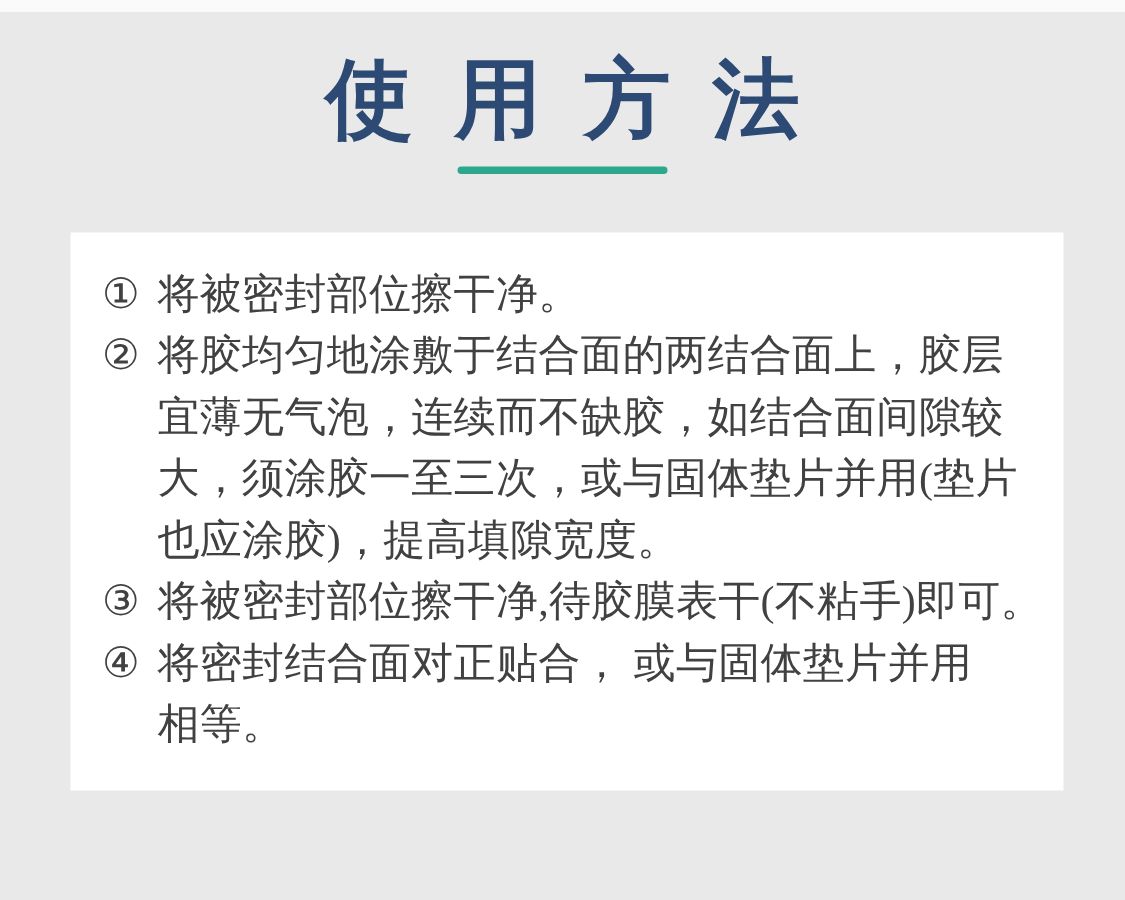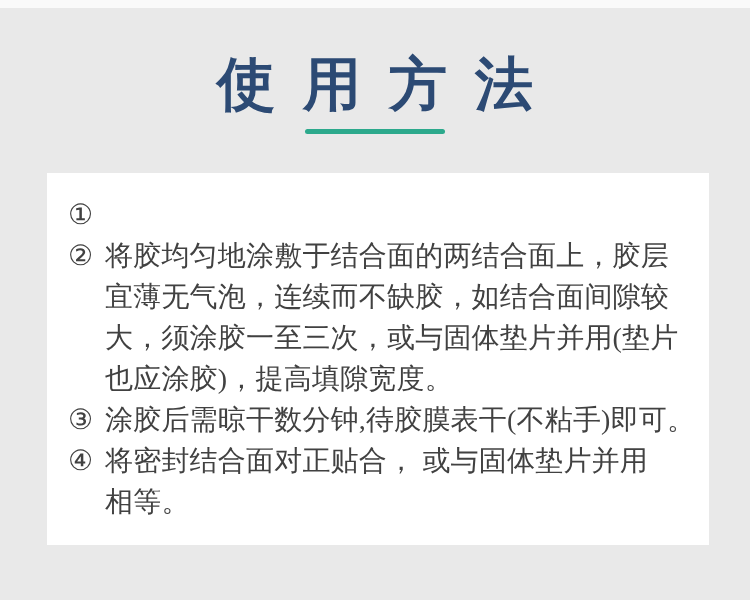--- a/index.html
+++ b/index.html
@@ -13,21 +13,21 @@
     overflow: hidden;
     font-family: "Liberation Serif", "DejaVu Serif", serif;
     position: relative;
   }
   .top-strip {
     width: 750px;
     height: 8px;
     background: #fafafa;
   }
   header {
-    padding-top: 47px;
+    padding-top: 29px;
   }
   h1.page-title {
     margin: 0 -28px 0 0;
     text-align: center;
     font-size: 58px;
     line-height: 1.05;
     font-weight: bold;
     letter-spacing: 28px;
     color: #2c4a74;
   }
@@ -68,33 +68,34 @@
 
 <header>
   <h1 class="page-title">使用方法</h1>
   <div class="title-underline"></div>
 </header>
 
 <section class="card">
 
   <div class="item">
     <span class="marker">①</span>
+    <span class="text">将被密封部位擦干净。</span>
   </div>
 
   <div class="item">
     <span class="marker">②</span>
     <span class="text">将胶均匀地涂敷于结合面的两结合面上，胶层
 宜薄无气泡，连续而不缺胶，如结合面间隙较
 大，须涂胶一至三次，或与固体垫片并用(垫片
 也应涂胶)，提高填隙宽度。</span>
   </div>
 
   <div class="item">
     <span class="marker">③</span>
-    <span class="text">涂胶后需晾干数分钟,待胶膜表干(不粘手)即可。</span>
+    <span class="text">将被密封部位擦干净,待胶膜表干(不粘手)即可。</span>
   </div>
 
   <div class="item">
     <span class="marker">④</span>
     <span class="text">将密封结合面对正贴合， 或与固体垫片并用
 相等。</span>
   </div>
 
 </section>
 

